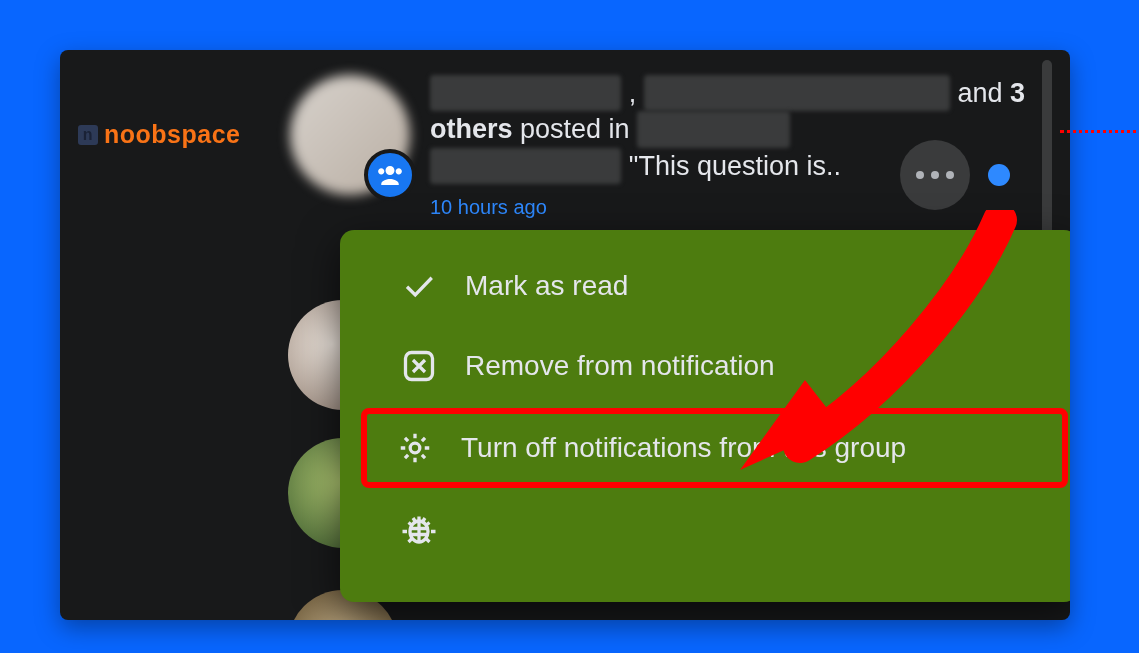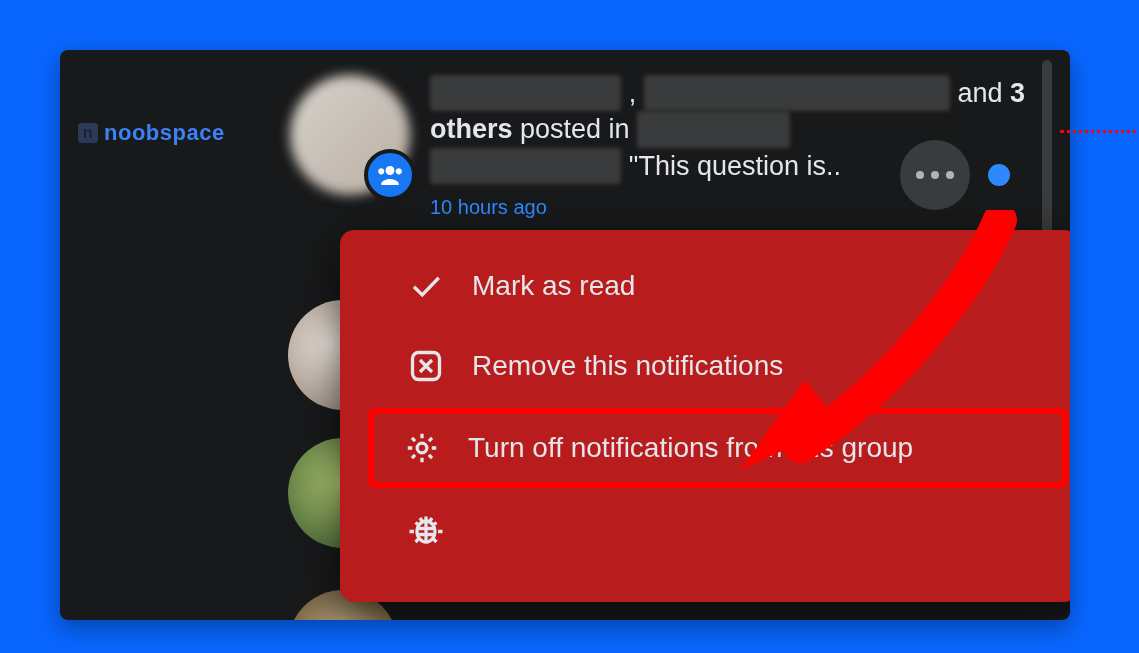--- a/index.html
+++ b/index.html
@@ -22,22 +22,22 @@
     box-shadow: 0 8px 24px rgba(0,0,0,.35);
     overflow: hidden;
   }
   .watermark {
     position: absolute;
     left: 18px;
     top: 70px;
     display: flex;
     align-items: center;
     gap: 6px;
-    color: #3b82f6;
-    font-size: 22px;
+    color: #f97316;
+    font-size: 25px;
     font-weight: 600;
     letter-spacing: .5px;
   }
   .watermark .logo {
     width: 20px; height: 20px;
     background: #2d3a57;
     border-radius: 3px;
     position: relative;
   }
   .watermark .logo::after{
@@ -112,23 +112,23 @@
     width: 90px;
     border-top: 3px dotted #ff0000;
   }
 
   
   .menu{
     position:absolute;
     left: 280px;
     top: 180px;
     width: 738px;
-    background:#b91c1c;
+    background:#4d7c0f;
     border-radius: 14px;
-    padding: 14px 0 30px 18px;
+    padding: 14px 0 30px 11px;
     box-shadow: 0 12px 40px rgba(0,0,0,.6);
   }
   .menu-item{
     display:flex;
     align-items:center;
     gap: 26px;
     padding: 18px 34px;
     color:#e4e6eb;
     font-size: 28px;
     cursor:pointer;
@@ -232,21 +232,21 @@
       </span>
       <span>Mark as read</span>
     </div>
     <div class="menu-item">
       <span class="icon">
         <svg viewBox="0 0 24 24">
             <rect x="3" y="3" width="18" height="18" rx="4"></rect>
             <path d="M8 8l8 8M16 8l-8 8"></path>
           </svg>
       </span>
-      <span>Remove this notifications</span>
+      <span>Remove from notification</span>
     </div>
     <div class="menu-item highlight">
       <span class="icon">
         <svg viewBox="0 0 24 24">
             <circle cx="12" cy="12" r="3.2"></circle>
             <path d="M12 2.5v3M12 18.5v3M21.5 12h-3M5.5 12h-3M18.7 5.3l-2.1 2.1M7.4 16.6l-2.1 2.1M18.7 18.7l-2.1-2.1M7.4 7.4L5.3 5.3"></path>
           </svg>
       </span>
       <span>Turn off notifications from this group</span>
     </div>

